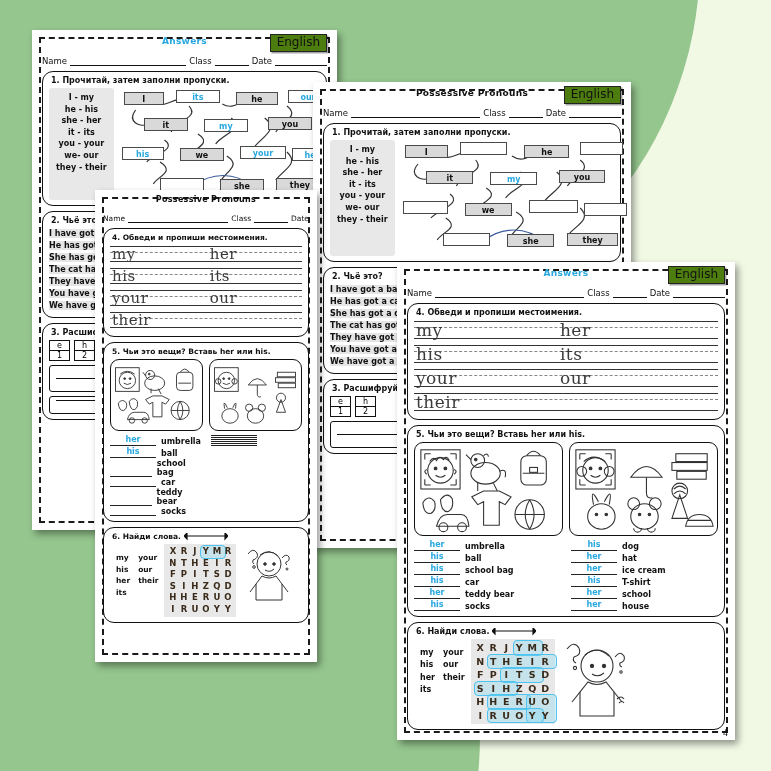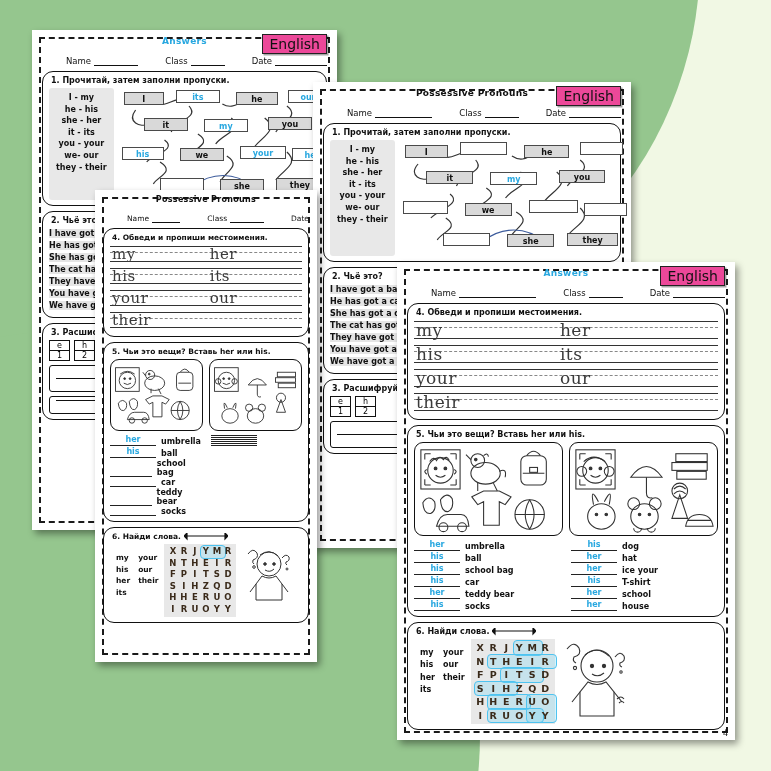--- a/index.html
+++ b/index.html
@@ -39,29 +39,29 @@
   
   .hdr{position:relative;height:16px;}
   .title{
     position:absolute;left:0;right:0;text-align:center;
     font-weight:bold;font-size:9px;letter-spacing:.3px;
   }
   .title.answers{color:#29a8e0;}
   .title.pp{color:#111;}
   .badge{
     position:absolute;right:0;top:-2px;
-    background:#ec4899;border:1.4px solid #222;
-    padding:1px 6px;font-size:14px;color:#111;line-height:1.15;
+    background:#4d7c0f;border:1.4px solid #222;
+    padding:1px 6px;font-size:12px;color:#111;line-height:1.15;
     box-shadow:1.5px 1.5px 0 rgba(0,0,0,.35);
   }
   .namerow{
     display:flex;align-items:flex-end;gap:3px;
     font-size:8.5px;color:#111;margin-top:4px;
   }
-  .namerow .lbl{white-space:nowrap;padding-left:24px;}
+  .namerow .lbl{white-space:nowrap;}
   .ln{border-bottom:1px solid #111;height:9px;}
   .ln.a{flex:1 1 auto;}
   .ln.b{width:34px;}
   .ln.c{width:52px;}
 
   
   .ex{
     border:1.4px solid #111;border-radius:11px;
     margin-top:5px;padding:4px 6px 5px 6px;box-sizing:border-box;
     background:#fff;position:relative;
@@ -752,21 +752,21 @@
           <div class="ansrow">
               <span class="blank">his</span>
               <span class="word">dog</span>
             </div>
           <div class="ansrow">
               <span class="blank">her</span>
               <span class="word">hat</span>
             </div>
           <div class="ansrow">
               <span class="blank">her</span>
-              <span class="word">ice your</span>
+              <span class="word">ice cream</span>
             </div>
           <div class="ansrow">
               <span class="blank">his</span>
               <span class="word">T-shirt</span>
             </div>
           <div class="ansrow">
               <span class="blank">her</span>
               <span class="word">school</span>
             </div>
           <div class="ansrow">

